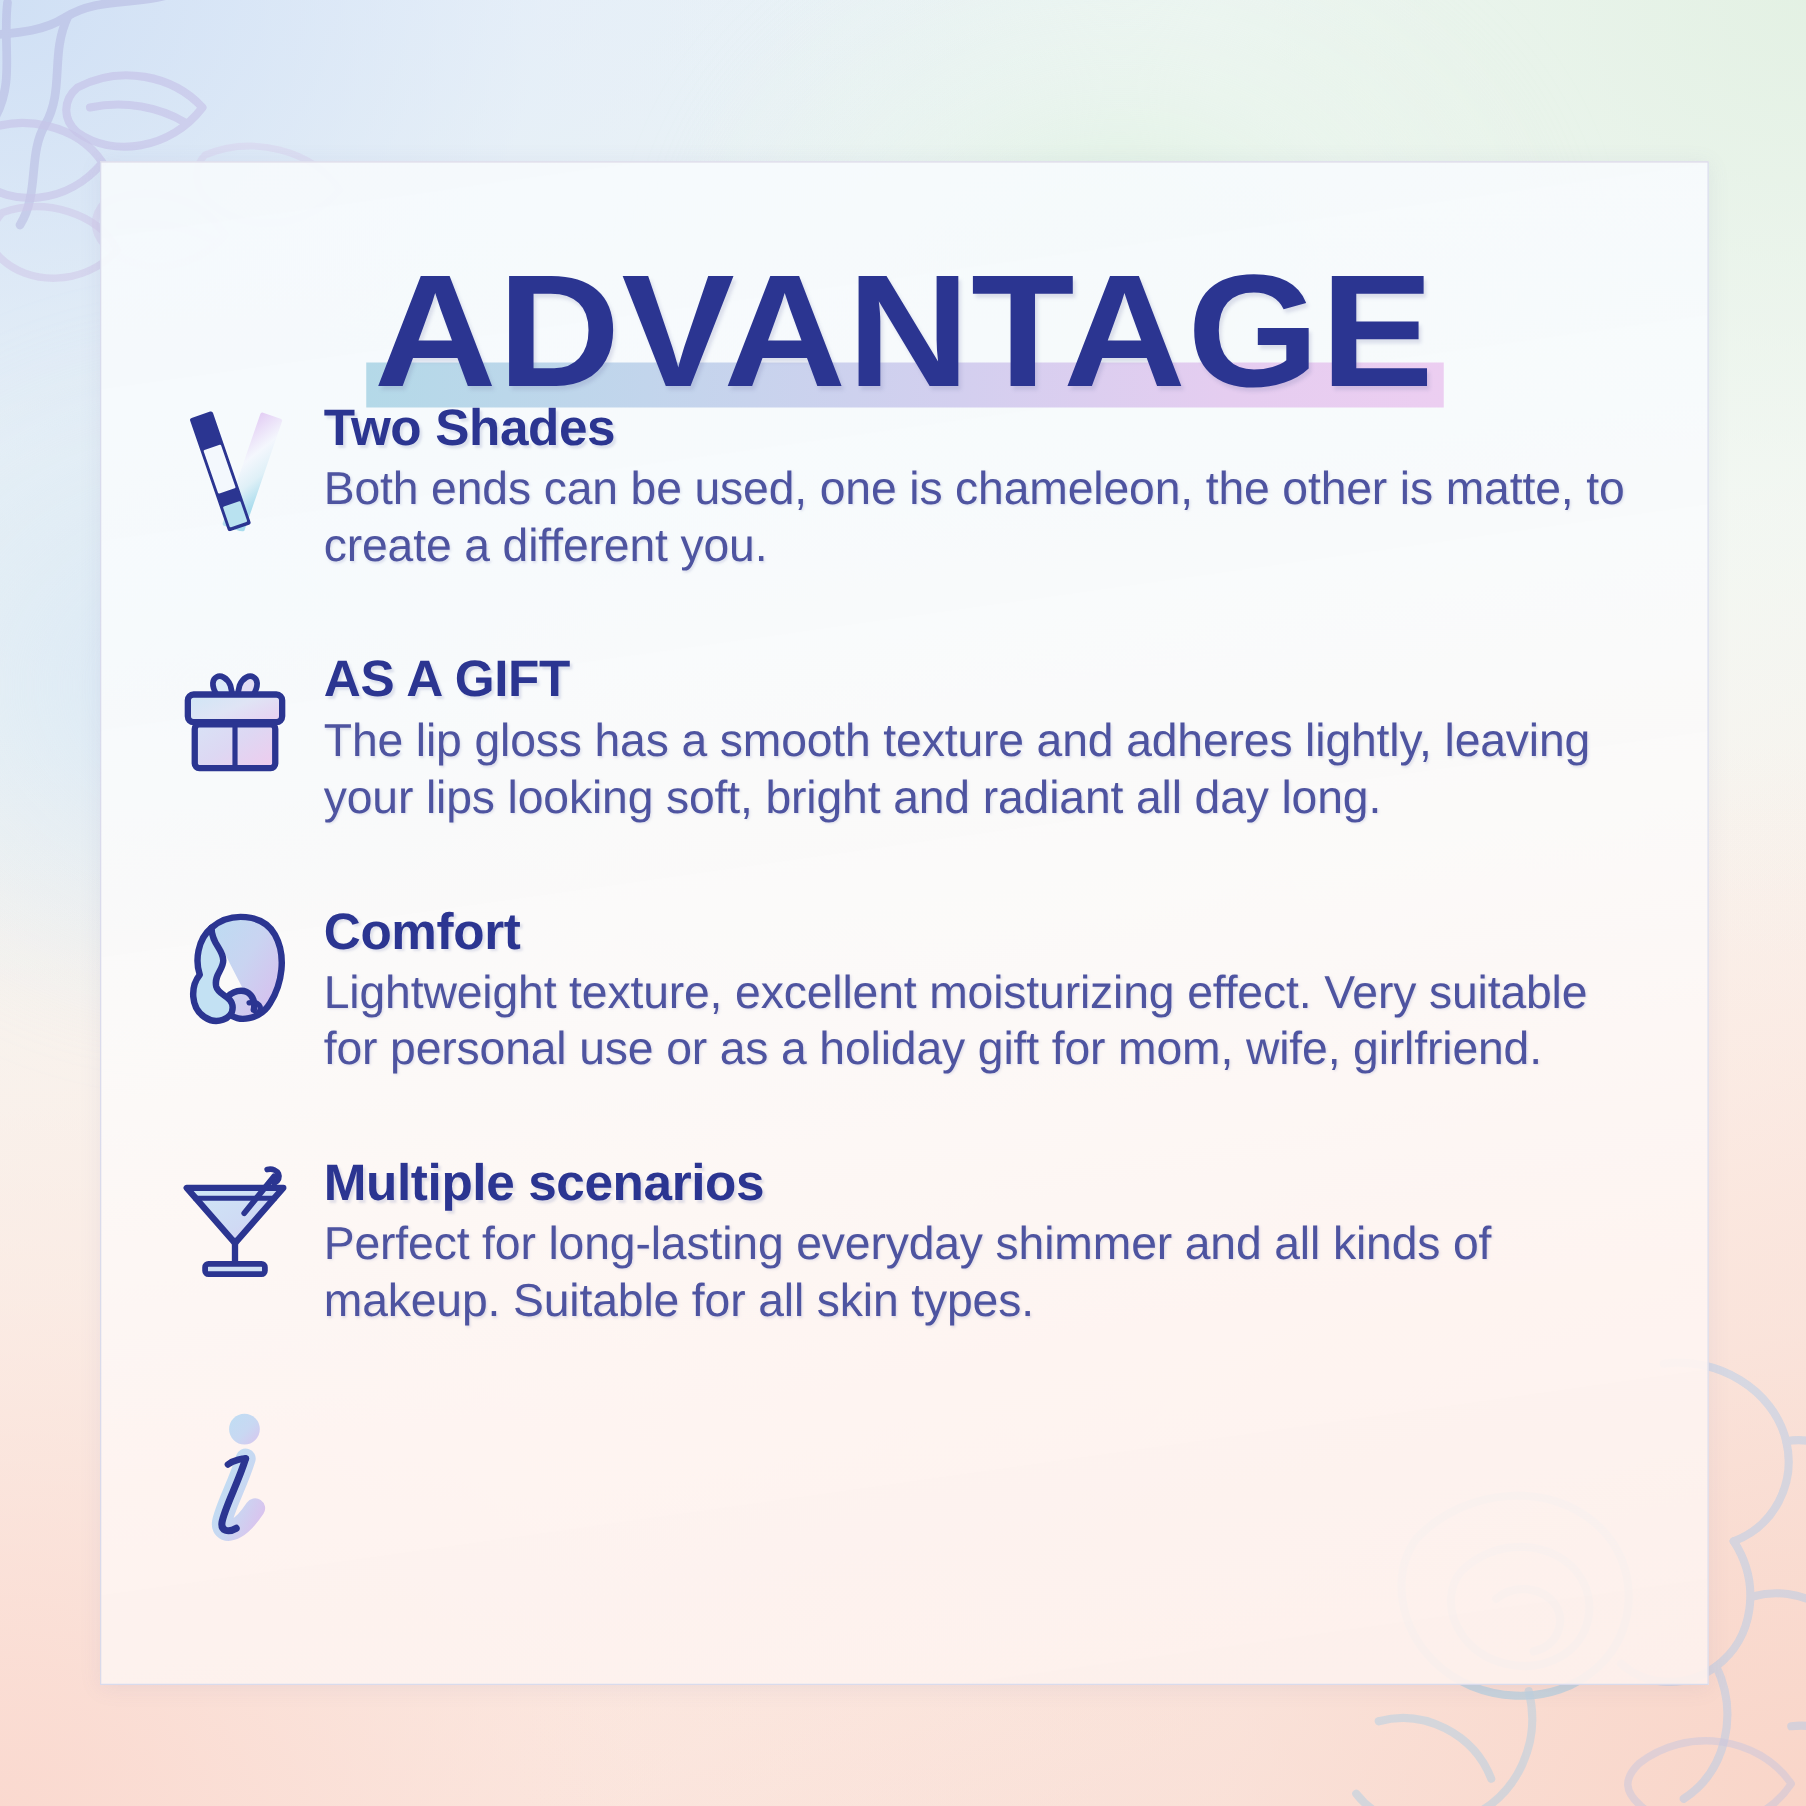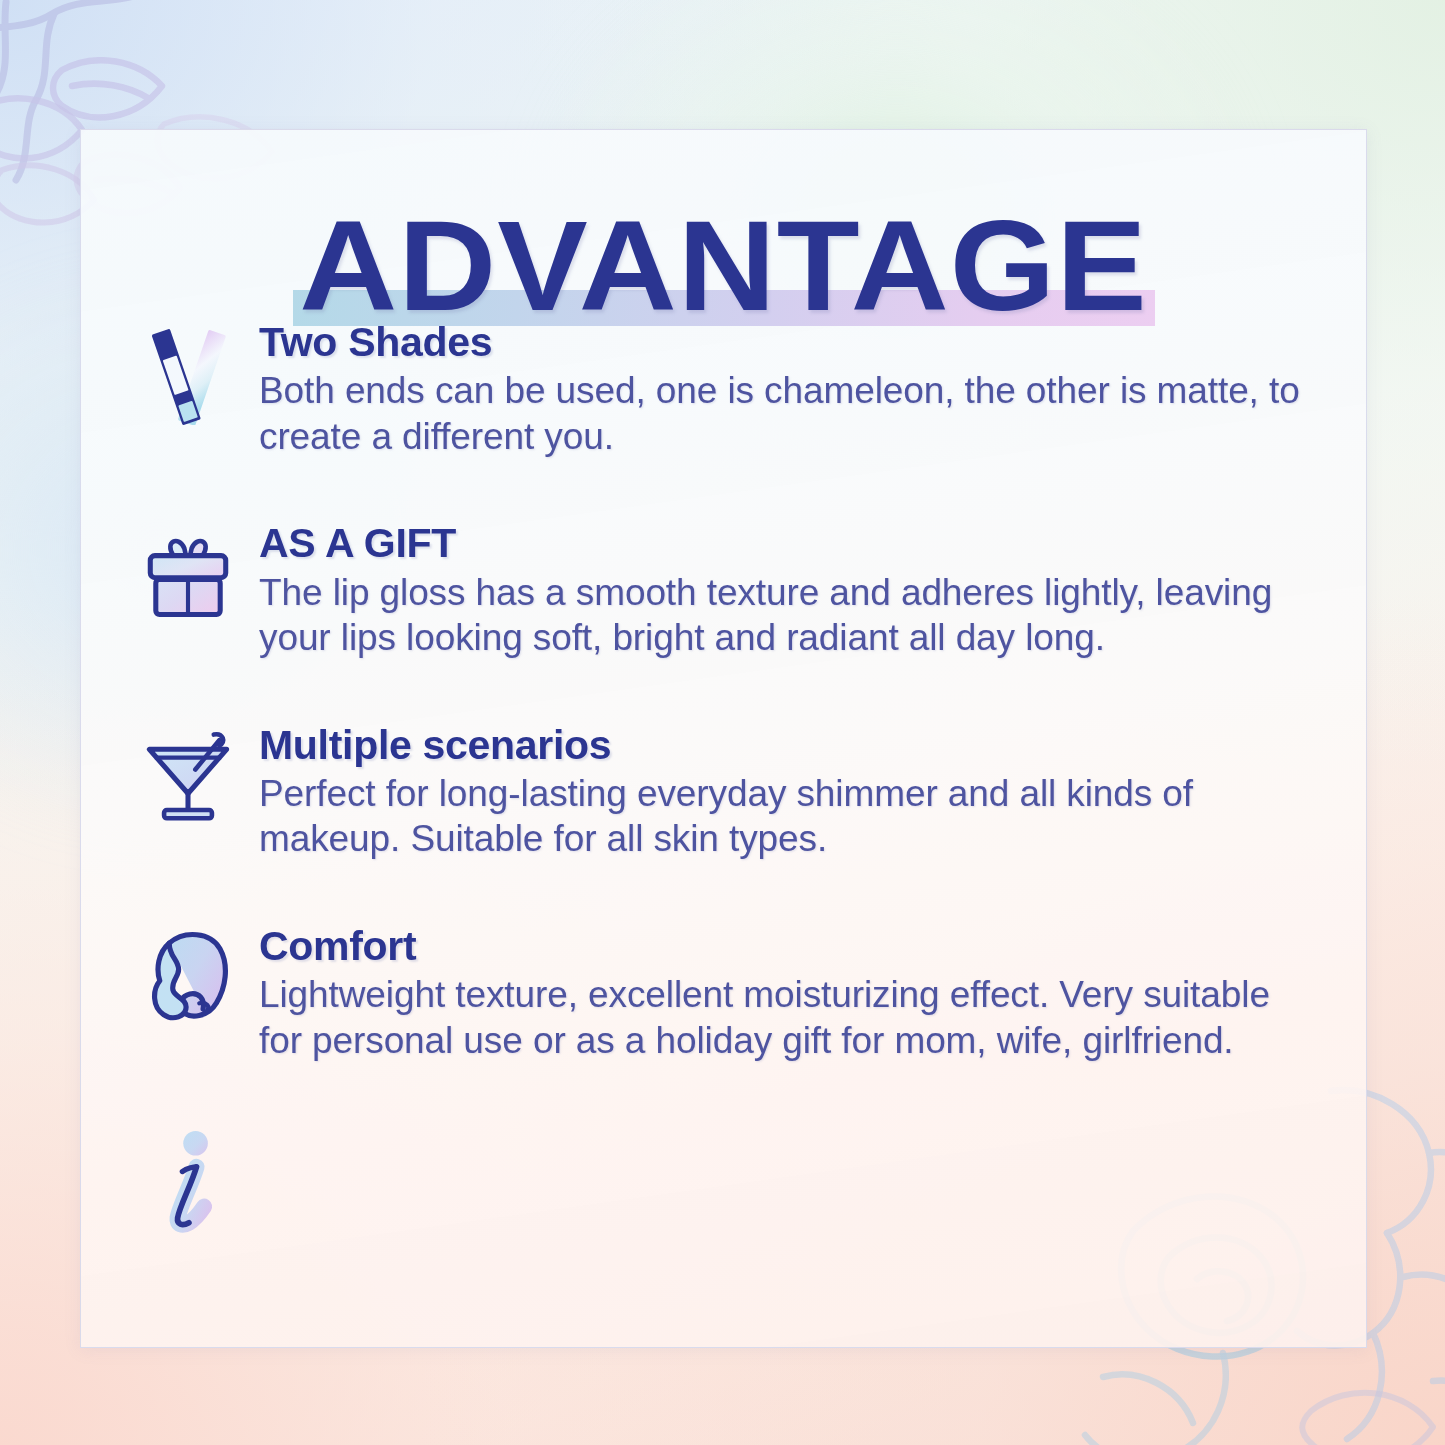--- a/index.html
+++ b/index.html
@@ -286,20 +286,44 @@
 
             <line x1="50" y1="58" x2="50" y2="92" stroke="#2b3591" stroke-width="4.5"></line>
           </svg>
         </div>
         <div class="feature-body">
           <h2 class="feature-title">AS A GIFT</h2>
           <p class="feature-desc">The lip gloss has a smooth texture and adheres lightly, leaving your lips looking soft, bright and radiant all day long.</p>
         </div>
       </div>
 
+      <div class="feature feature-3">
+        <div class="feature-icon">
+          <svg viewBox="0 0 100 104" width="94" height="98">
+            <defs>
+              <linearGradient id="hairG" x1="0" y1="0" x2="1" y2="0.9">
+                <stop offset="0%" stop-color="#bcdcf2"></stop>
+                <stop offset="48%" stop-color="#c9d4f1"></stop>
+                <stop offset="100%" stop-color="#d9bdee"></stop>
+              </linearGradient>
+            </defs>
+
+            <path d="M30 16 C 46 2, 74 4, 84 22 C 94 40, 90 64, 80 80 C 72 94, 52 98, 44 88 C 38 80, 44 72, 52 70 C 62 68, 68 76, 66 86" fill="url(#hairG)" stroke="#2b3591" stroke-width="5.5" stroke-linejoin="round" stroke-linecap="round"></path>
+
+            <path d="M30 16 C 18 26, 16 44, 20 56 C 12 66, 12 84, 24 92 C 34 99, 48 94, 48 84 C 48 74, 36 74, 34 66 C 32 56, 40 52, 40 44 C 40 34, 30 30, 30 16 Z" fill="#c3e1f3" stroke="#2b3591" stroke-width="5.5" stroke-linejoin="round" stroke-linecap="round"></path>
+
+            <path d="M62 80 C 70 78, 74 84, 70 88" fill="none" stroke="#2b3591" stroke-width="4.5" stroke-linecap="round"></path>
+          </svg>
+        </div>
+        <div class="feature-body">
+          <h2 class="feature-title">Comfort</h2>
+          <p class="feature-desc">Lightweight texture, excellent moisturizing effect. Very suitable for personal use or as a holiday gift for mom, wife, girlfriend.</p>
+        </div>
+      </div>
+
       <div class="feature feature-4">
         <div class="feature-icon">
           <svg viewBox="0 0 100 106" width="92" height="98">
             <defs>
               <linearGradient id="glassG" x1="0" y1="0" x2="1" y2="1">
                 <stop offset="0%" stop-color="#cfe7f7"></stop>
                 <stop offset="60%" stop-color="#cfdaf4"></stop>
                 <stop offset="100%" stop-color="#ddc8ef"></stop>
               </linearGradient>
             </defs>
@@ -314,44 +338,20 @@
             <path d="M58 46 L 84 14" stroke="#2b3591" stroke-width="5" stroke-linecap="round"></path>
             <path d="M78 8 C 88 6, 92 16, 84 20" fill="none" stroke="#2b3591" stroke-width="5" stroke-linecap="round"></path>
           </svg>
         </div>
         <div class="feature-body">
           <h2 class="feature-title">Multiple scenarios</h2>
           <p class="feature-desc">Perfect for long-lasting everyday shimmer and all kinds of makeup. Suitable for all skin types.</p>
         </div>
       </div>
 
-      <div class="feature feature-3">
-        <div class="feature-icon">
-          <svg viewBox="0 0 100 104" width="94" height="98">
-            <defs>
-              <linearGradient id="hairG" x1="0" y1="0" x2="1" y2="0.9">
-                <stop offset="0%" stop-color="#bcdcf2"></stop>
-                <stop offset="48%" stop-color="#c9d4f1"></stop>
-                <stop offset="100%" stop-color="#d9bdee"></stop>
-              </linearGradient>
-            </defs>
-
-            <path d="M30 16 C 46 2, 74 4, 84 22 C 94 40, 90 64, 80 80 C 72 94, 52 98, 44 88 C 38 80, 44 72, 52 70 C 62 68, 68 76, 66 86" fill="url(#hairG)" stroke="#2b3591" stroke-width="5.5" stroke-linejoin="round" stroke-linecap="round"></path>
-
-            <path d="M30 16 C 18 26, 16 44, 20 56 C 12 66, 12 84, 24 92 C 34 99, 48 94, 48 84 C 48 74, 36 74, 34 66 C 32 56, 40 52, 40 44 C 40 34, 30 30, 30 16 Z" fill="#c3e1f3" stroke="#2b3591" stroke-width="5.5" stroke-linejoin="round" stroke-linecap="round"></path>
-
-            <path d="M62 80 C 70 78, 74 84, 70 88" fill="none" stroke="#2b3591" stroke-width="4.5" stroke-linecap="round"></path>
-          </svg>
-        </div>
-        <div class="feature-body">
-          <h2 class="feature-title">Comfort</h2>
-          <p class="feature-desc">Lightweight texture, excellent moisturizing effect. Very suitable for personal use or as a holiday gift for mom, wife, girlfriend.</p>
-        </div>
-      </div>
-
       <div class="feature feature-5">
         <div class="feature-icon">
           <svg viewBox="0 0 74 112" width="70" height="106">
             <defs>
               <linearGradient id="infoG" x1="0" y1="0" x2="1" y2="1">
                 <stop offset="0%" stop-color="#bfdef3"></stop>
                 <stop offset="55%" stop-color="#c8d8f2"></stop>
                 <stop offset="100%" stop-color="#d9c4ee"></stop>
               </linearGradient>
             </defs>

